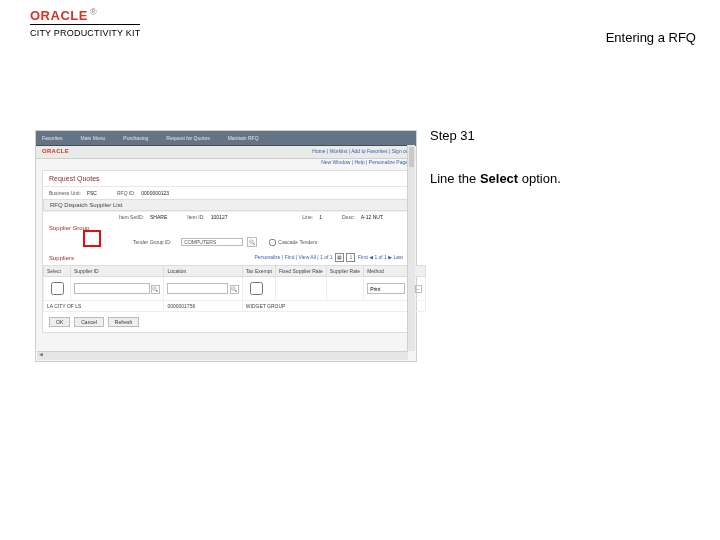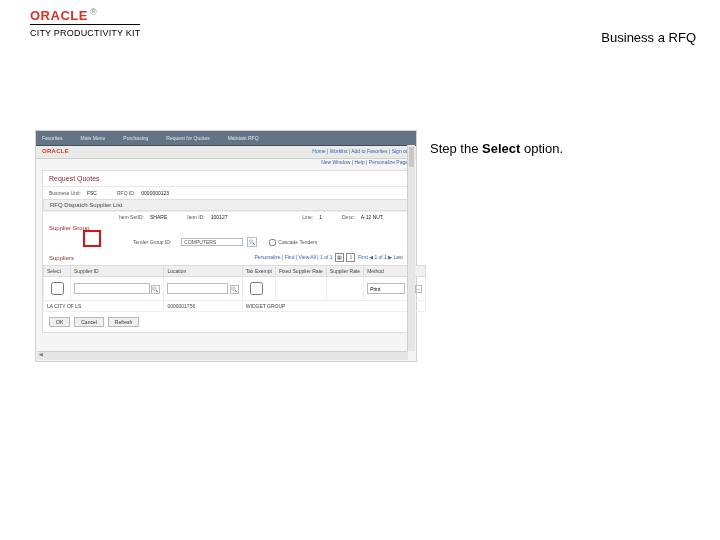--- a/index.html
+++ b/index.html
@@ -75,26 +75,27 @@
 <body>
 
 <div id="stage">
 
   <div id="hdr">
     <div id="logo">
       <span class="o">ORACLE</span><span class="tm">®</span>
     </div>
     <div id="logo-rule"></div>
     <div id="upk">CITY PRODUCTIVITY KIT</div>
-    <div id="title">Business a RFQ</div>
+    <div id="title">Entering a RFQ</div>
   </div>
 
   <div id="side">
+    <p class="step">Step 31</p>
     <p class="inst">
-      <span>Step the </span><b>Select</b><span> option.</span>
+      <span>Line the </span><b>Select</b><span> option.</span>
     </p>
   </div>
 
   <div id="shot">
 
     <div class="menubar">
       <span>Favorites</span>
       <span>Main Menu</span>
       <span>Purchasing</span>
       <span>Request for Quotes</span>

